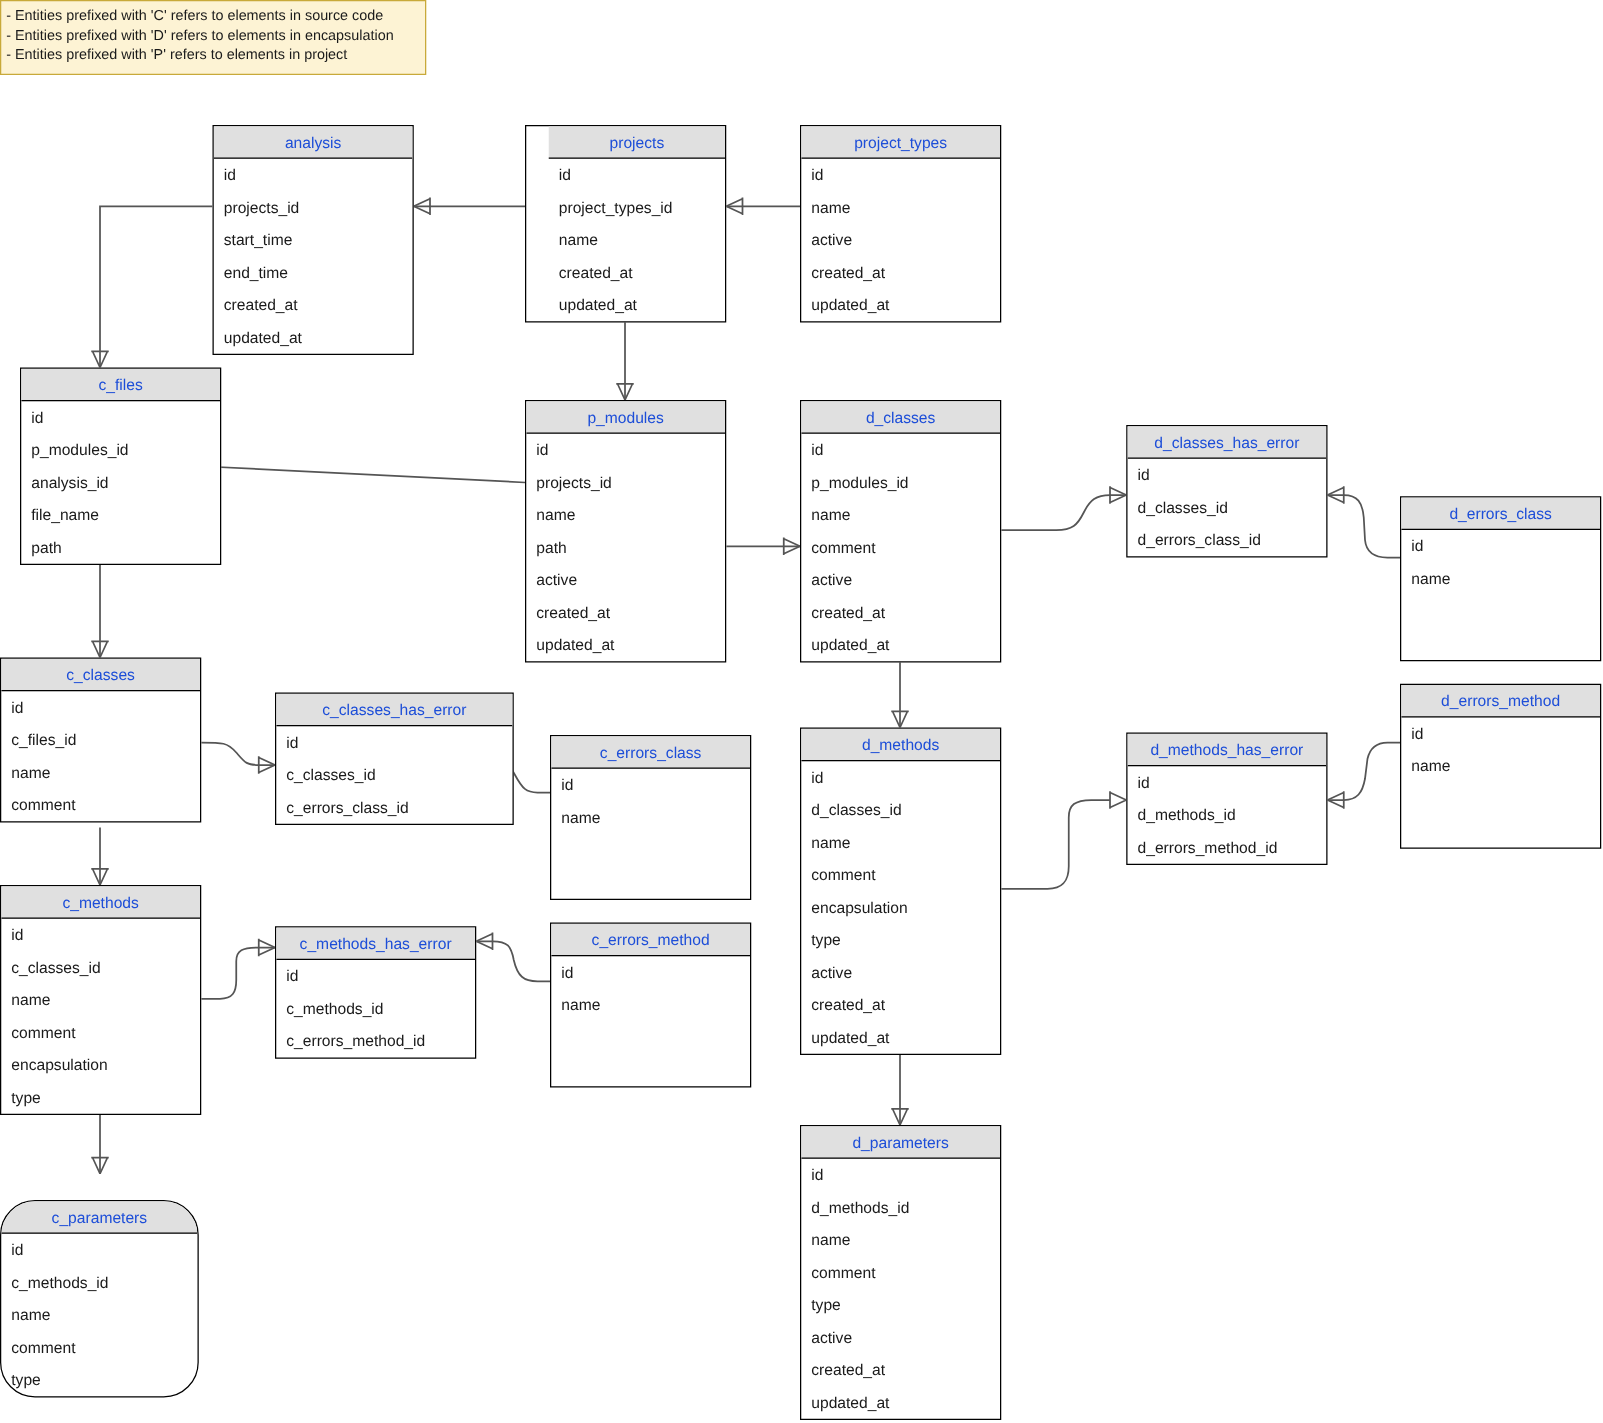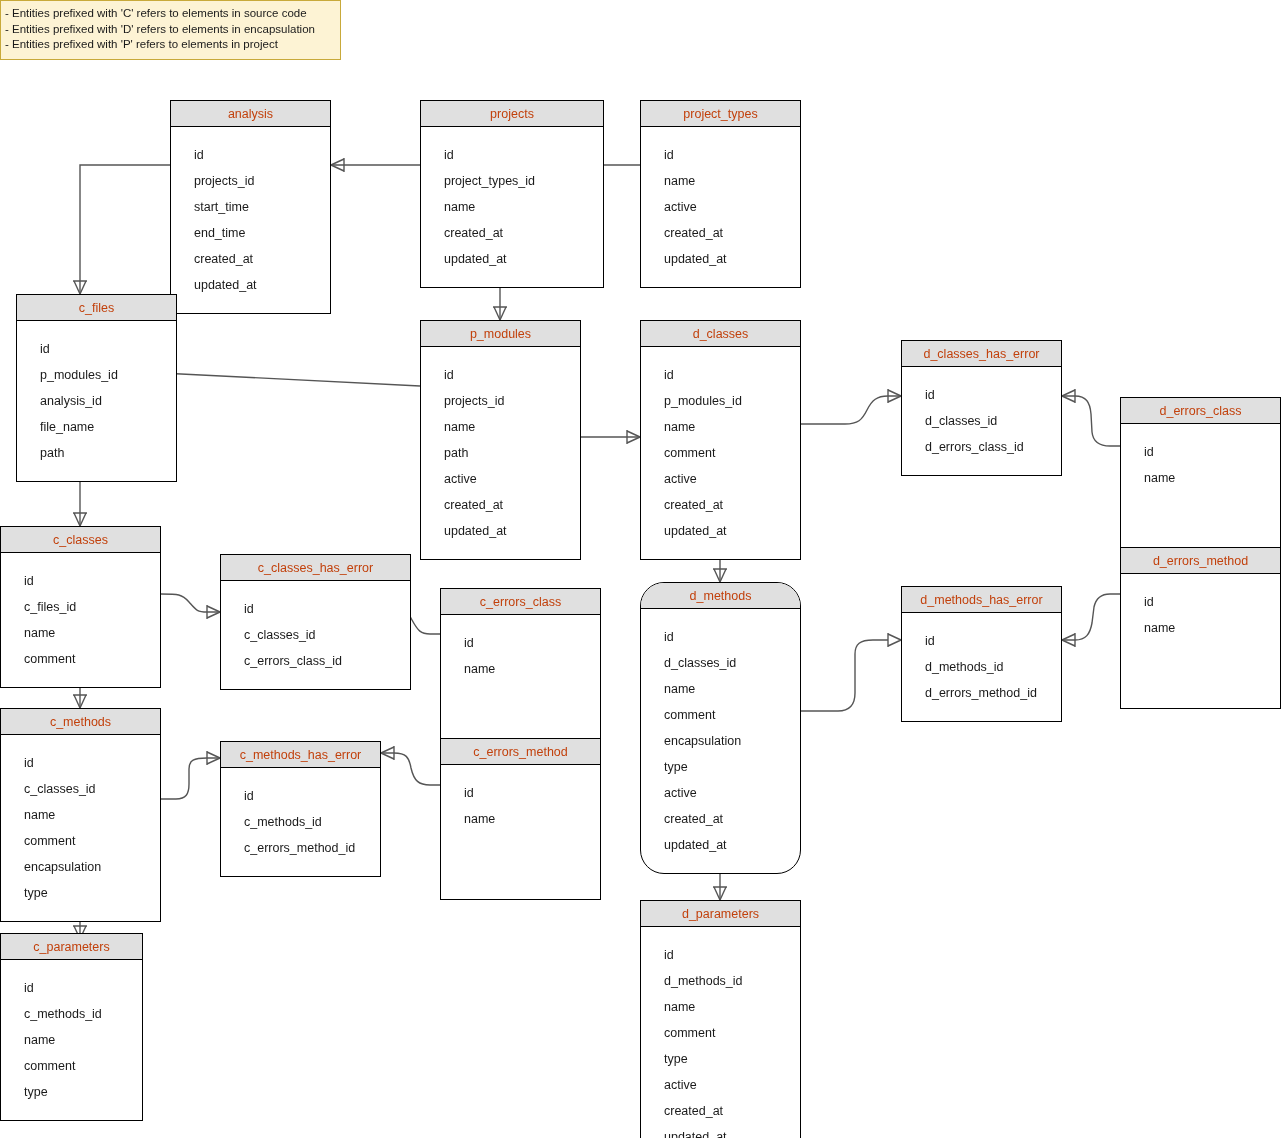--- a/index.html
+++ b/index.html
@@ -37,26 +37,26 @@
     overflow: hidden;
   }
   .entity-header {
     box-sizing: border-box;
     height: 26px;
     line-height: 26px;
     background: #e0e0e0;
     border-bottom: 1px solid #000000;
     text-align: center;
     font-size: 12.5px;
-    color: #c2410c;
+    color: #1d4ed8;
     white-space: nowrap;
   }
   .entity-fields {
     padding: 0;
-    margin: 15px;
+    margin: 0;
     list-style: none;
   }
   .entity-field {
     height: 26px;
     line-height: 26px;
     padding-left: 8px;
     font-size: 12.5px;
     color: #1a1a1a;
     white-space: nowrap;
   }
@@ -188,21 +188,21 @@
         <div class="entity-header">analysis</div>
         <ul class="entity-fields">
           <li class="entity-field">id</li>
           <li class="entity-field">projects_id</li>
           <li class="entity-field">start_time</li>
           <li class="entity-field">end_time</li>
           <li class="entity-field">created_at</li>
           <li class="entity-field">updated_at</li>
         </ul>
       </div>
-      <div class="entity-box" style="left: 420px; top: 100px; width: 184px;">
+      <div class="entity-box" style="left: 420px; top: 100px; width: 161px; padding-left: 18px;">
         <div class="entity-header">projects</div>
         <ul class="entity-fields">
           <li class="entity-field">id</li>
           <li class="entity-field">project_types_id</li>
           <li class="entity-field">name</li>
           <li class="entity-field">created_at</li>
           <li class="entity-field">updated_at</li>
         </ul>
       </div>
       <div class="entity-box" style="left: 640px; top: 100px; width: 161px;">
@@ -285,21 +285,21 @@
       </div>
       <div class="entity-box" style="left: 440px; top: 588px; width: 161px;">
         <div class="entity-header">c_errors_class</div>
         <ul class="entity-fields">
           <li class="entity-field">id</li>
           <li class="entity-field">name</li>
           <li class="entity-field"></li>
           <li class="entity-field"></li>
         </ul>
       </div>
-      <div class="entity-box" style="left: 640px; top: 582px; width: 161px; border-radius: 24px;">
+      <div class="entity-box" style="left: 640px; top: 582px; width: 161px;">
         <div class="entity-header">d_methods</div>
         <ul class="entity-fields">
           <li class="entity-field">id</li>
           <li class="entity-field">d_classes_id</li>
           <li class="entity-field">name</li>
           <li class="entity-field">comment</li>
           <li class="entity-field">encapsulation</li>
           <li class="entity-field">type</li>
           <li class="entity-field">active</li>
           <li class="entity-field">created_at</li>
@@ -344,21 +344,21 @@
       </div>
       <div class="entity-box" style="left: 440px; top: 738px; width: 161px;">
         <div class="entity-header">c_errors_method</div>
         <ul class="entity-fields">
           <li class="entity-field">id</li>
           <li class="entity-field">name</li>
           <li class="entity-field"></li>
           <li class="entity-field"></li>
         </ul>
       </div>
-      <div class="entity-box" style="left: 0px; top: 933px; width: 143px;">
+      <div class="entity-box" style="left: 0px; top: 960px; width: 159px; border-radius: 28px;">
         <div class="entity-header">c_parameters</div>
         <ul class="entity-fields">
           <li class="entity-field">id</li>
           <li class="entity-field">c_methods_id</li>
           <li class="entity-field">name</li>
           <li class="entity-field">comment</li>
           <li class="entity-field">type</li>
         </ul>
       </div>
       <div class="entity-box" style="left: 640px; top: 900px; width: 161px;">

